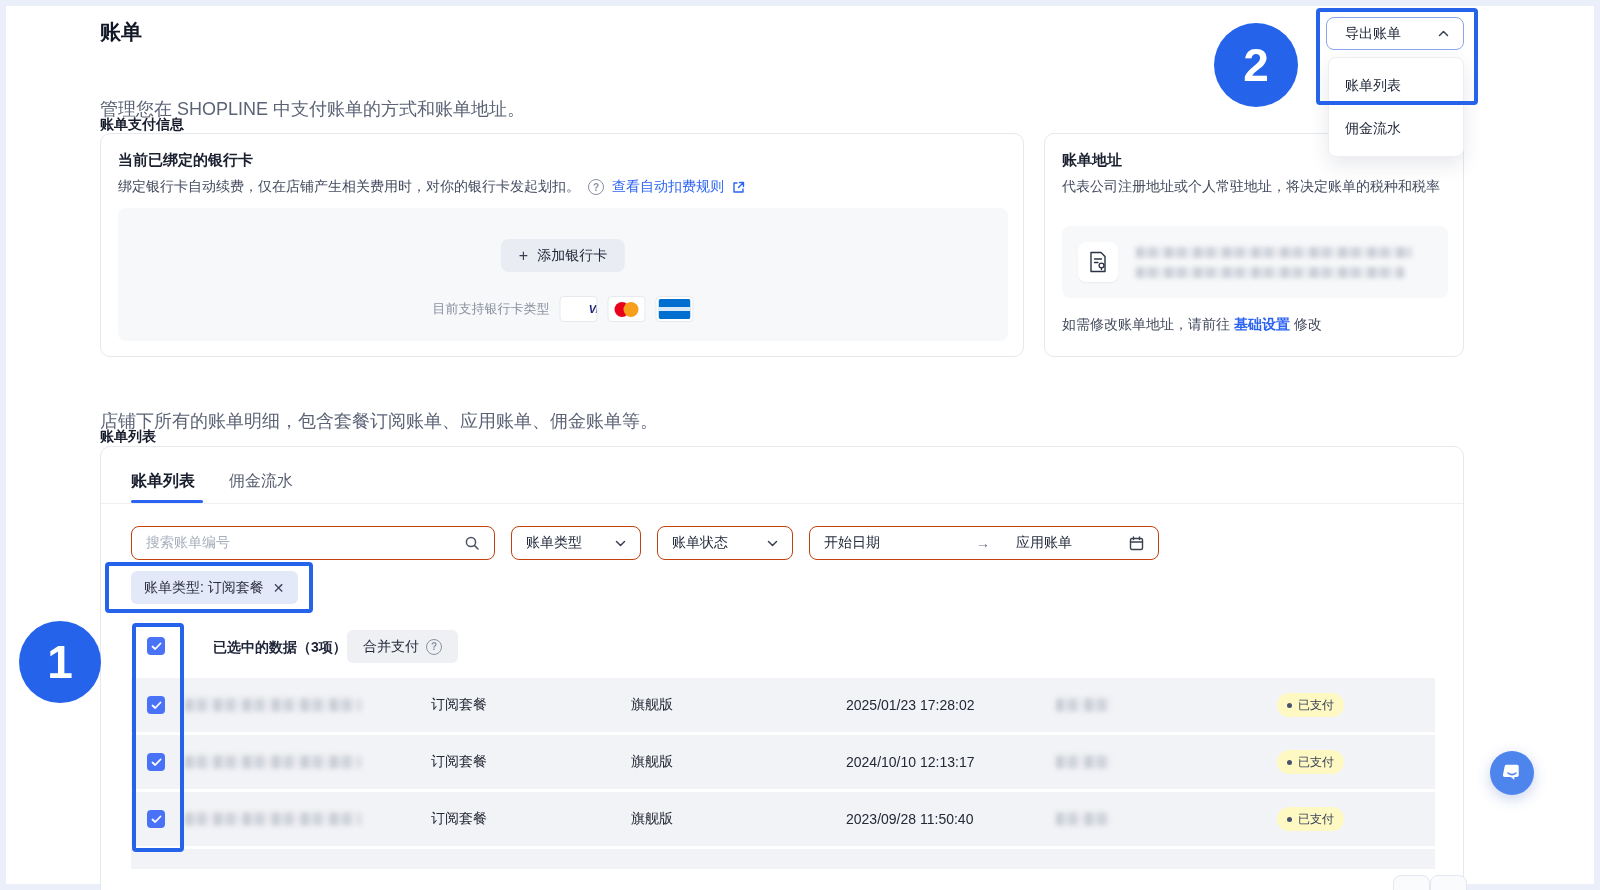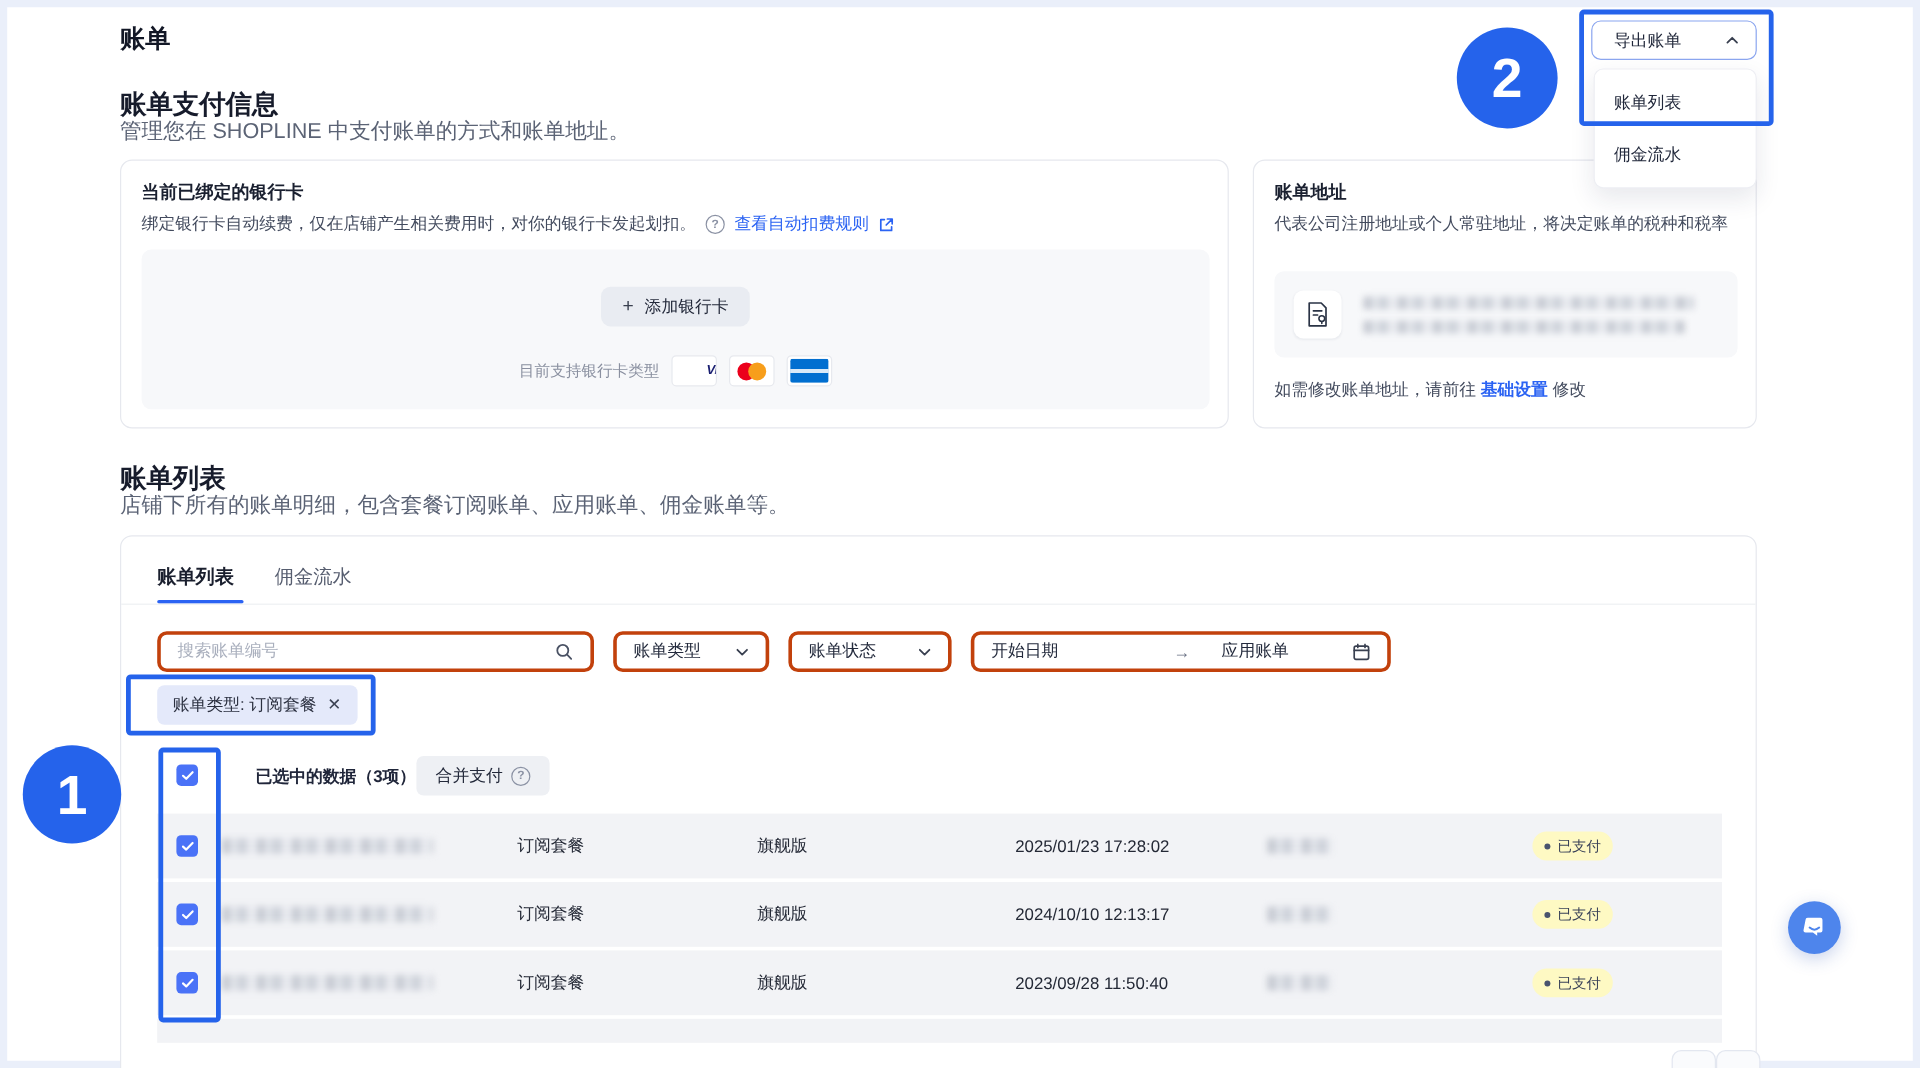--- a/index.html
+++ b/index.html
@@ -3,21 +3,21 @@
 <meta charset="utf-8">
 <style>
   * { box-sizing: border-box; margin: 0; padding: 0; }
   body { font-family: "Liberation Sans", "DejaVu Sans", sans-serif; background:#fff; }
   .page { position: relative; width: 1600px; height: 890px; background: #fff; overflow: hidden;
           box-shadow: inset 0 0 0 6px #eaeffa; }
 
   
   .abs { position: absolute; }
   .h1 { font-size: 21px; font-weight: bold; color: #121726; }
-  .h2 { font-size: 22px; font-weight: bold; color: #161b2b; }
+  .h2 { font-size: 14px; font-weight: bold; color: #161b2b; margin-top: 44px; }
   .h3 { font-size: 15px; font-weight: bold; color: #1a2030; }
   .sub { font-size: 18px; color: #5b6375; }
   .card { position: absolute; background: #fff; border: 1px solid #e6e8ee; border-radius: 10px; }
   .gray-panel { position: absolute; background: #f7f8fa; border-radius: 8px; }
   .link { color: #2b63f3; font-weight: bold; cursor: pointer; }
   .blurred { border-radius: 2px; filter: blur(2.5px);
      background: repeating-linear-gradient(90deg,#c7cbd3 0 7px,#dfe2e8 7px 13px,#ced2da 13px 21px,#e8eaef 21px 29px); }
 
   
   .annot-circle { position:absolute; border-radius: 50%; background:#2563eb; color:#fff;
@@ -26,21 +26,21 @@
 
   
   .export-btn { position:absolute; left:1326px; top:17px; width:138px; height:33px; background:#fff;
       border:1px solid #8aa5ef; border-radius:8px; display:flex; align-items:center; justify-content:flex-start;
       padding:0 14px 0 18px; font-size:14px; color:#20273a; z-index:45; cursor:pointer;}
   .export-menu { position:absolute; left:1328px; top:57px; width:136px; background:#fff; border:1px solid #edeef3;
       border-radius:8px; box-shadow:0 8px 20px rgba(30,40,80,.10); z-index:30; padding:6px 0; }
   .export-menu .item { height:43px; display:flex; align-items:center; padding:0 16px; font-size:14px; color:#20273a; cursor:pointer; }
 
   
-  .input-like { position:absolute; height:34px; background:#fff; border:3px solid #c2410c; border-radius:8px;
+  .input-like { position:absolute; height:34px; background:#fff; border:1px solid #c2410c; border-radius:8px;
       display:flex; align-items:center; padding:0 14px; font-size:14px; color:#232a3c; }
   .placeholder { color:#a9afbd; }
   .select-caret { margin-left:auto; display:flex; }
 
   
   .tab-active { font-size:16px; font-weight:bold; color:#1a1f2e; cursor:pointer; }
   .tab { font-size:16px; color:#565d6f; cursor:pointer; }
   .tab-underline { position:absolute; height:3px; background:#2b63f3; border-radius:2px; }
 
   

